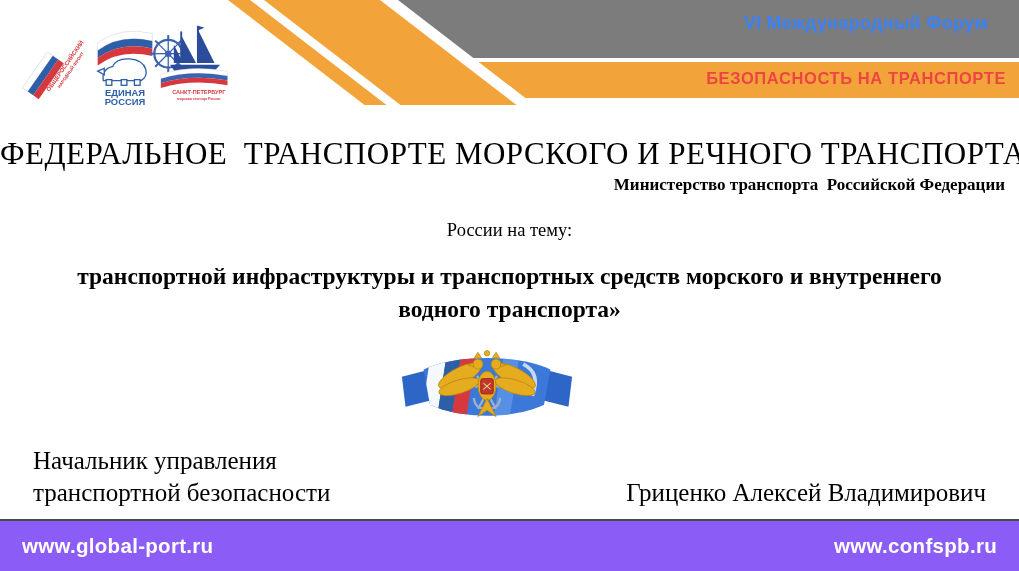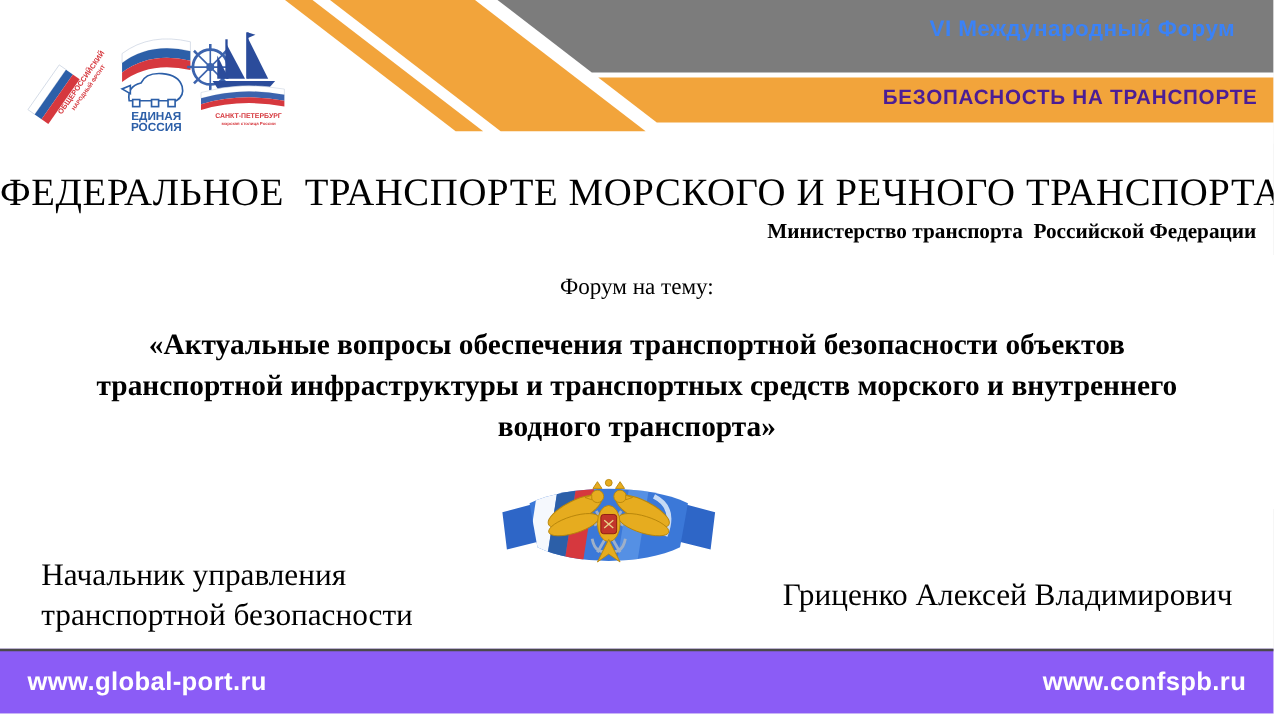--- a/index.html
+++ b/index.html
@@ -13,21 +13,21 @@
   .logo{position:absolute;}
   .logo-onf{left:20px;top:34px;}
   .logo-er{left:92px;top:24px;}
   .logo-spb{left:146px;top:20px;}
   .forum-title{
     position:absolute;top:13px;right:31px;color:#3b82f6;
     font-family:"Liberation Sans","DejaVu Sans",sans-serif;
     font-weight:bold;font-size:18px;letter-spacing:.3px;
   }
   .forum-subtitle{
-    position:absolute;top:69px;right:13px;color:#4c1d95;
+    position:absolute;top:69px;right:13px;color:#ef4444;
     font-family:"Liberation Sans","DejaVu Sans",sans-serif;
     font-weight:bold;font-size:16.5px;letter-spacing:.6px;
   }
   
   .content{position:relative;height:404px;}
   .agency-title{
     margin:0;padding-top:21px;text-align:center;font-size:31px;
     font-weight:normal;letter-spacing:.5px;white-space:pre;color:#000;
   }
   .ministry{
@@ -36,21 +36,21 @@
   }
   .report-label{text-align:center;font-size:18.5px;margin-top:25px;color:#000;}
   .topic{margin-top:19px;}
   .topic-line{
     text-align:center;font-size:23.5px;font-weight:bold;line-height:33px;
     white-space:nowrap;color:#000;
   }
   .emblem-wrap{text-align:center;margin-top:20px;transform:translateX(-23px);}
   .bottom-row{
     position:absolute;left:33px;right:33px;bottom:10px;
-    display:flex;justify-content:space-between;align-items:center;
+    display:flex;justify-content:space-between;align-items:flex-end;
   }
   .speaker-position{font-size:25px;line-height:32px;color:#000;}
   .speaker-name{font-size:25px;line-height:32px;color:#000;margin-left:12px;}
   
   .footer{
     height:50px;border-top:2px solid #4a4a4a;background:#8b5cf6;
     display:flex;justify-content:space-between;align-items:center;
     padding:0 22px;box-sizing:content-box;
     font-family:"Liberation Sans","DejaVu Sans",sans-serif;
     font-weight:bold;font-size:20.5px;color:#ffffff;letter-spacing:.3px;
@@ -138,24 +138,23 @@
     <div class="forum-title">VI Международный Форум</div>
     <div class="forum-subtitle">БЕЗОПАСНОСТЬ НА ТРАНСПОРТЕ</div>
   </div>
 
   <div class="content">
 
     <h1 class="agency-title">ФЕДЕРАЛЬНОЕ  ТРАНСПОРТЕ МОРСКОГО И РЕЧНОГО ТРАНСПОРТА</h1>
 
     <div class="ministry">Министерство транспорта  Российской Федерации</div>
 
-    <div class="report-label">Форум на тему:</div>
+    <div class="report-label">России на тему:</div>
 
     <div class="topic">
-      <div class="topic-line">«Актуальные вопросы обеспечения транспортной безопасности объектов</div>
       <div class="topic-line">транспортной инфраструктуры и транспортных средств морского и внутреннего</div>
       <div class="topic-line">водного транспорта»</div>
     </div>
 
     <div class="emblem-wrap">
       <svg width="182" height="86" viewBox="0 0 200 95">
         <path d="M6,34 L40,25 L35,43 L42,59 L10,67 Z" fill="#2E66C7"></path>
         <path d="M35,43 L42,59 L50,52 Z" fill="#1A47A0"></path>
         <path d="M194,34 L160,25 L165,43 L158,59 L190,67 Z" fill="#2E66C7"></path>
         <path d="M165,43 L158,59 L150,52 Z" fill="#1A47A0"></path>

